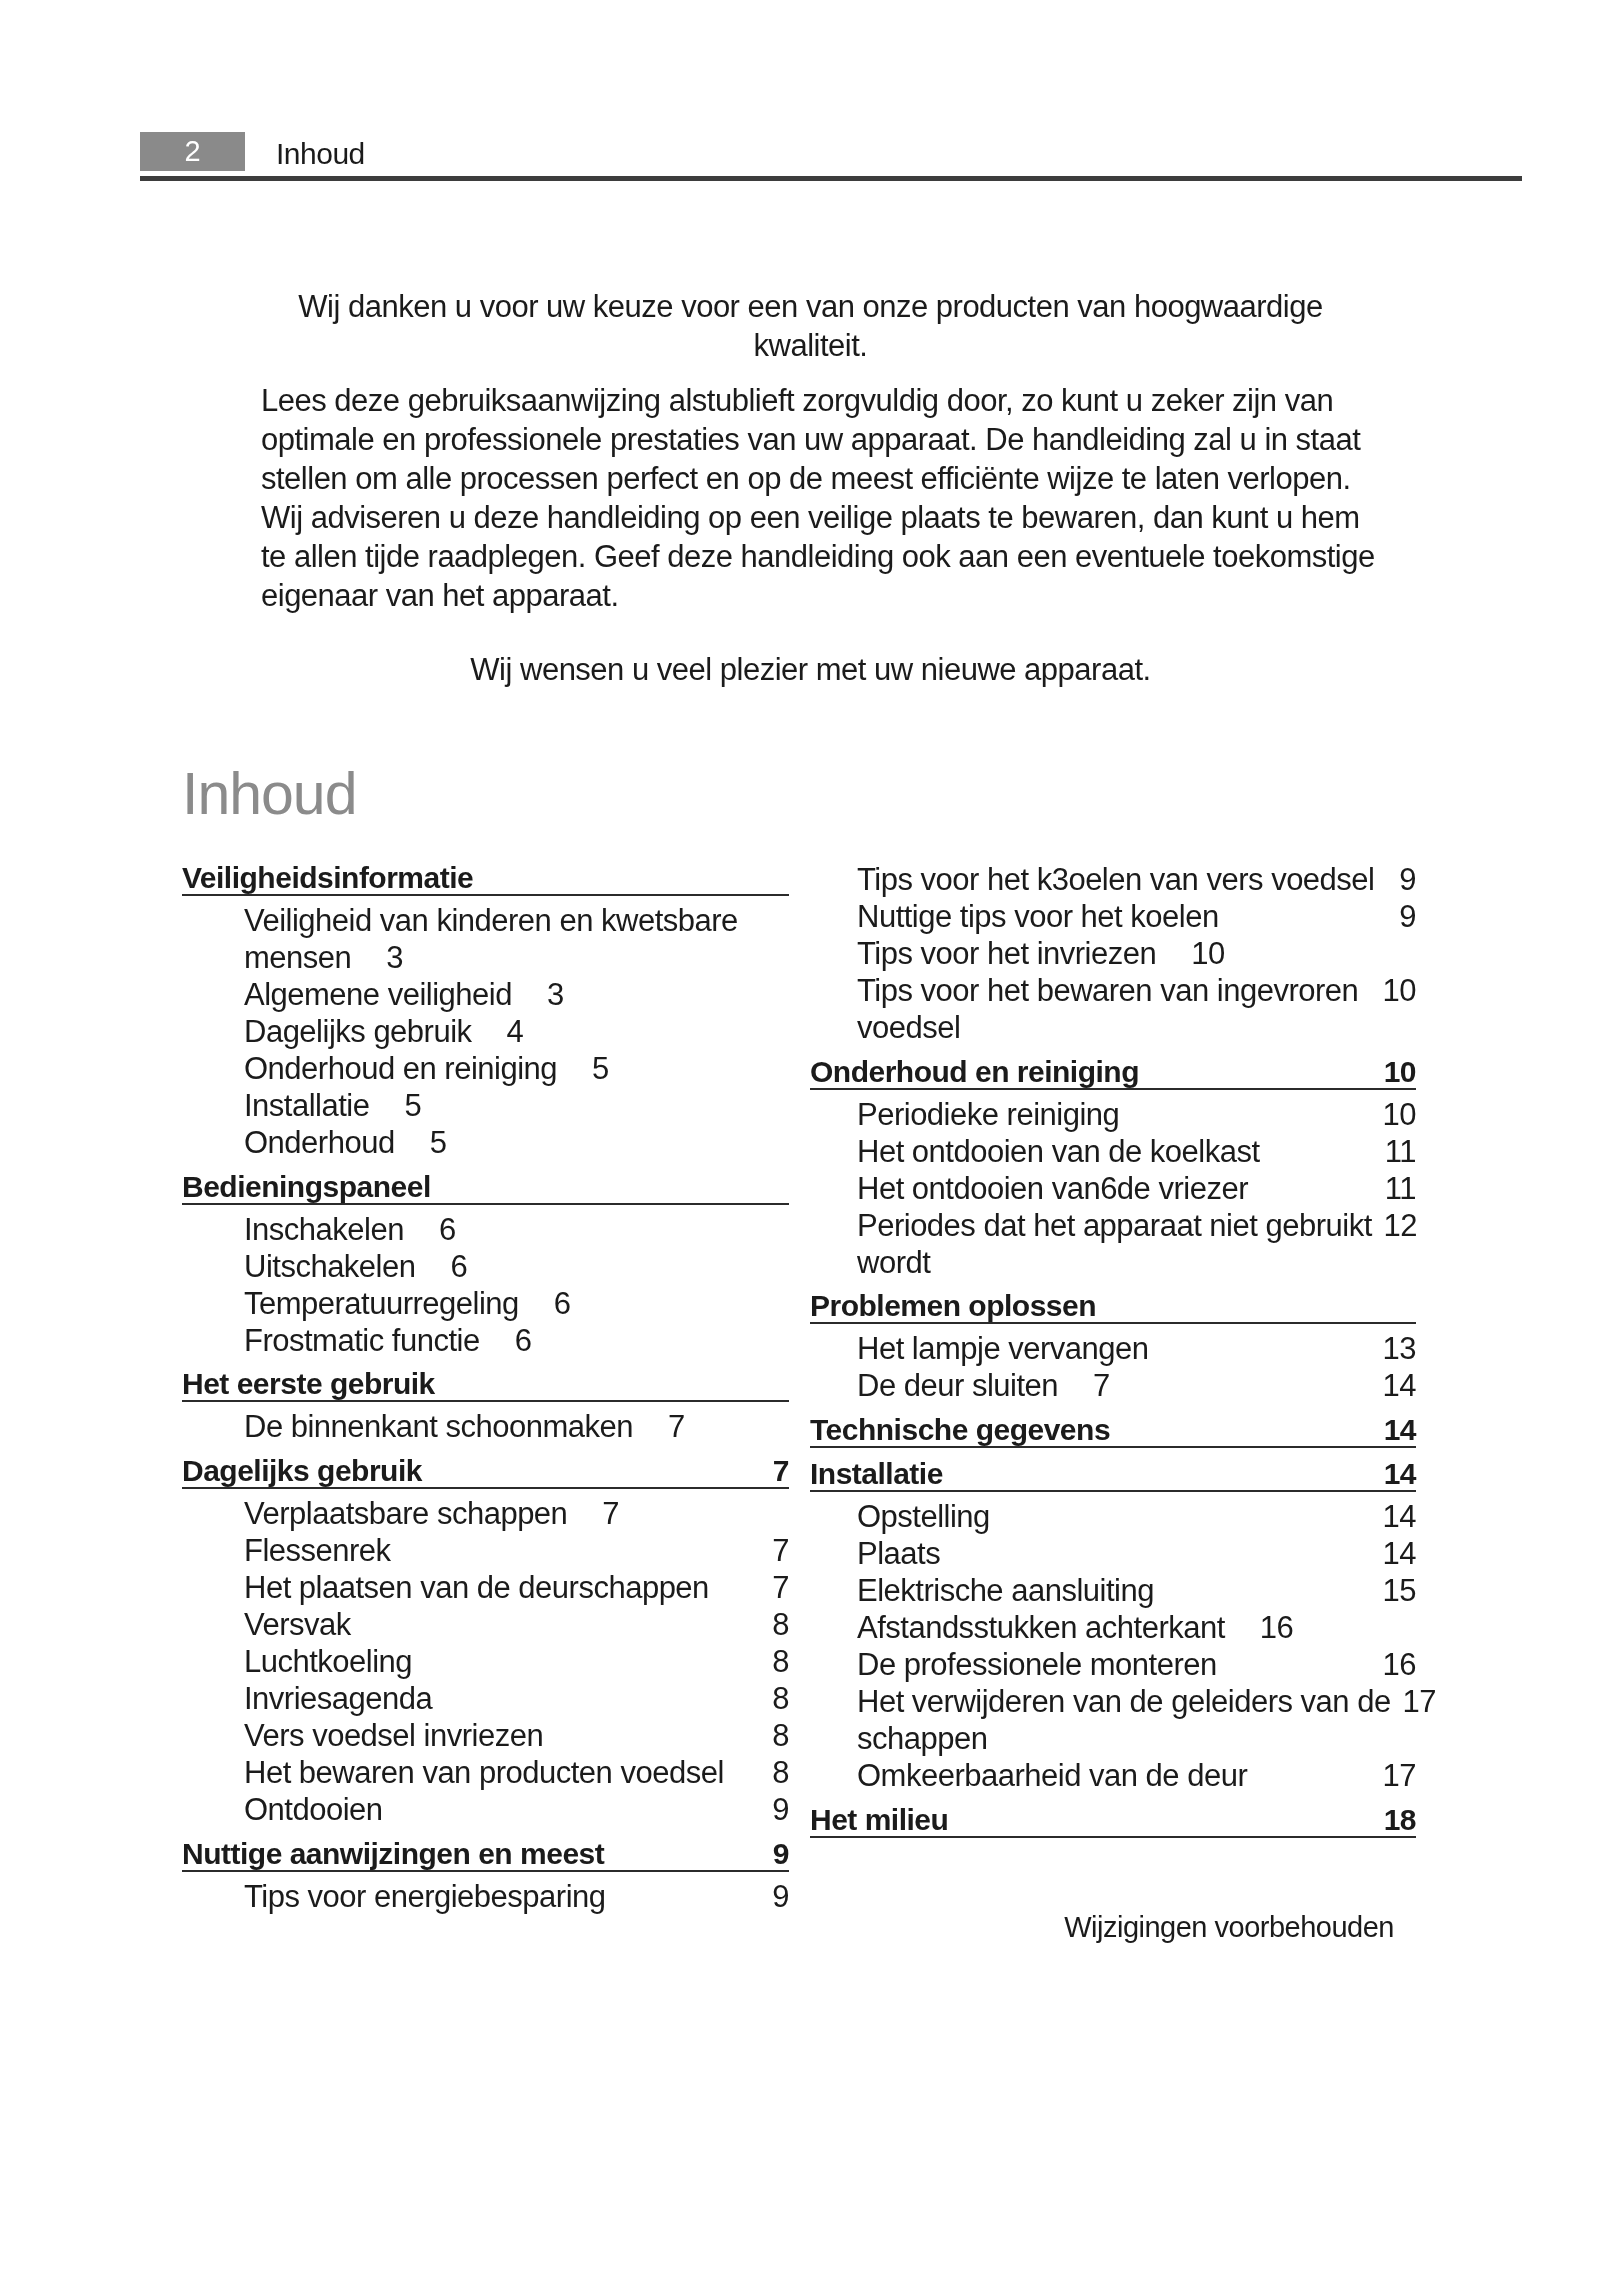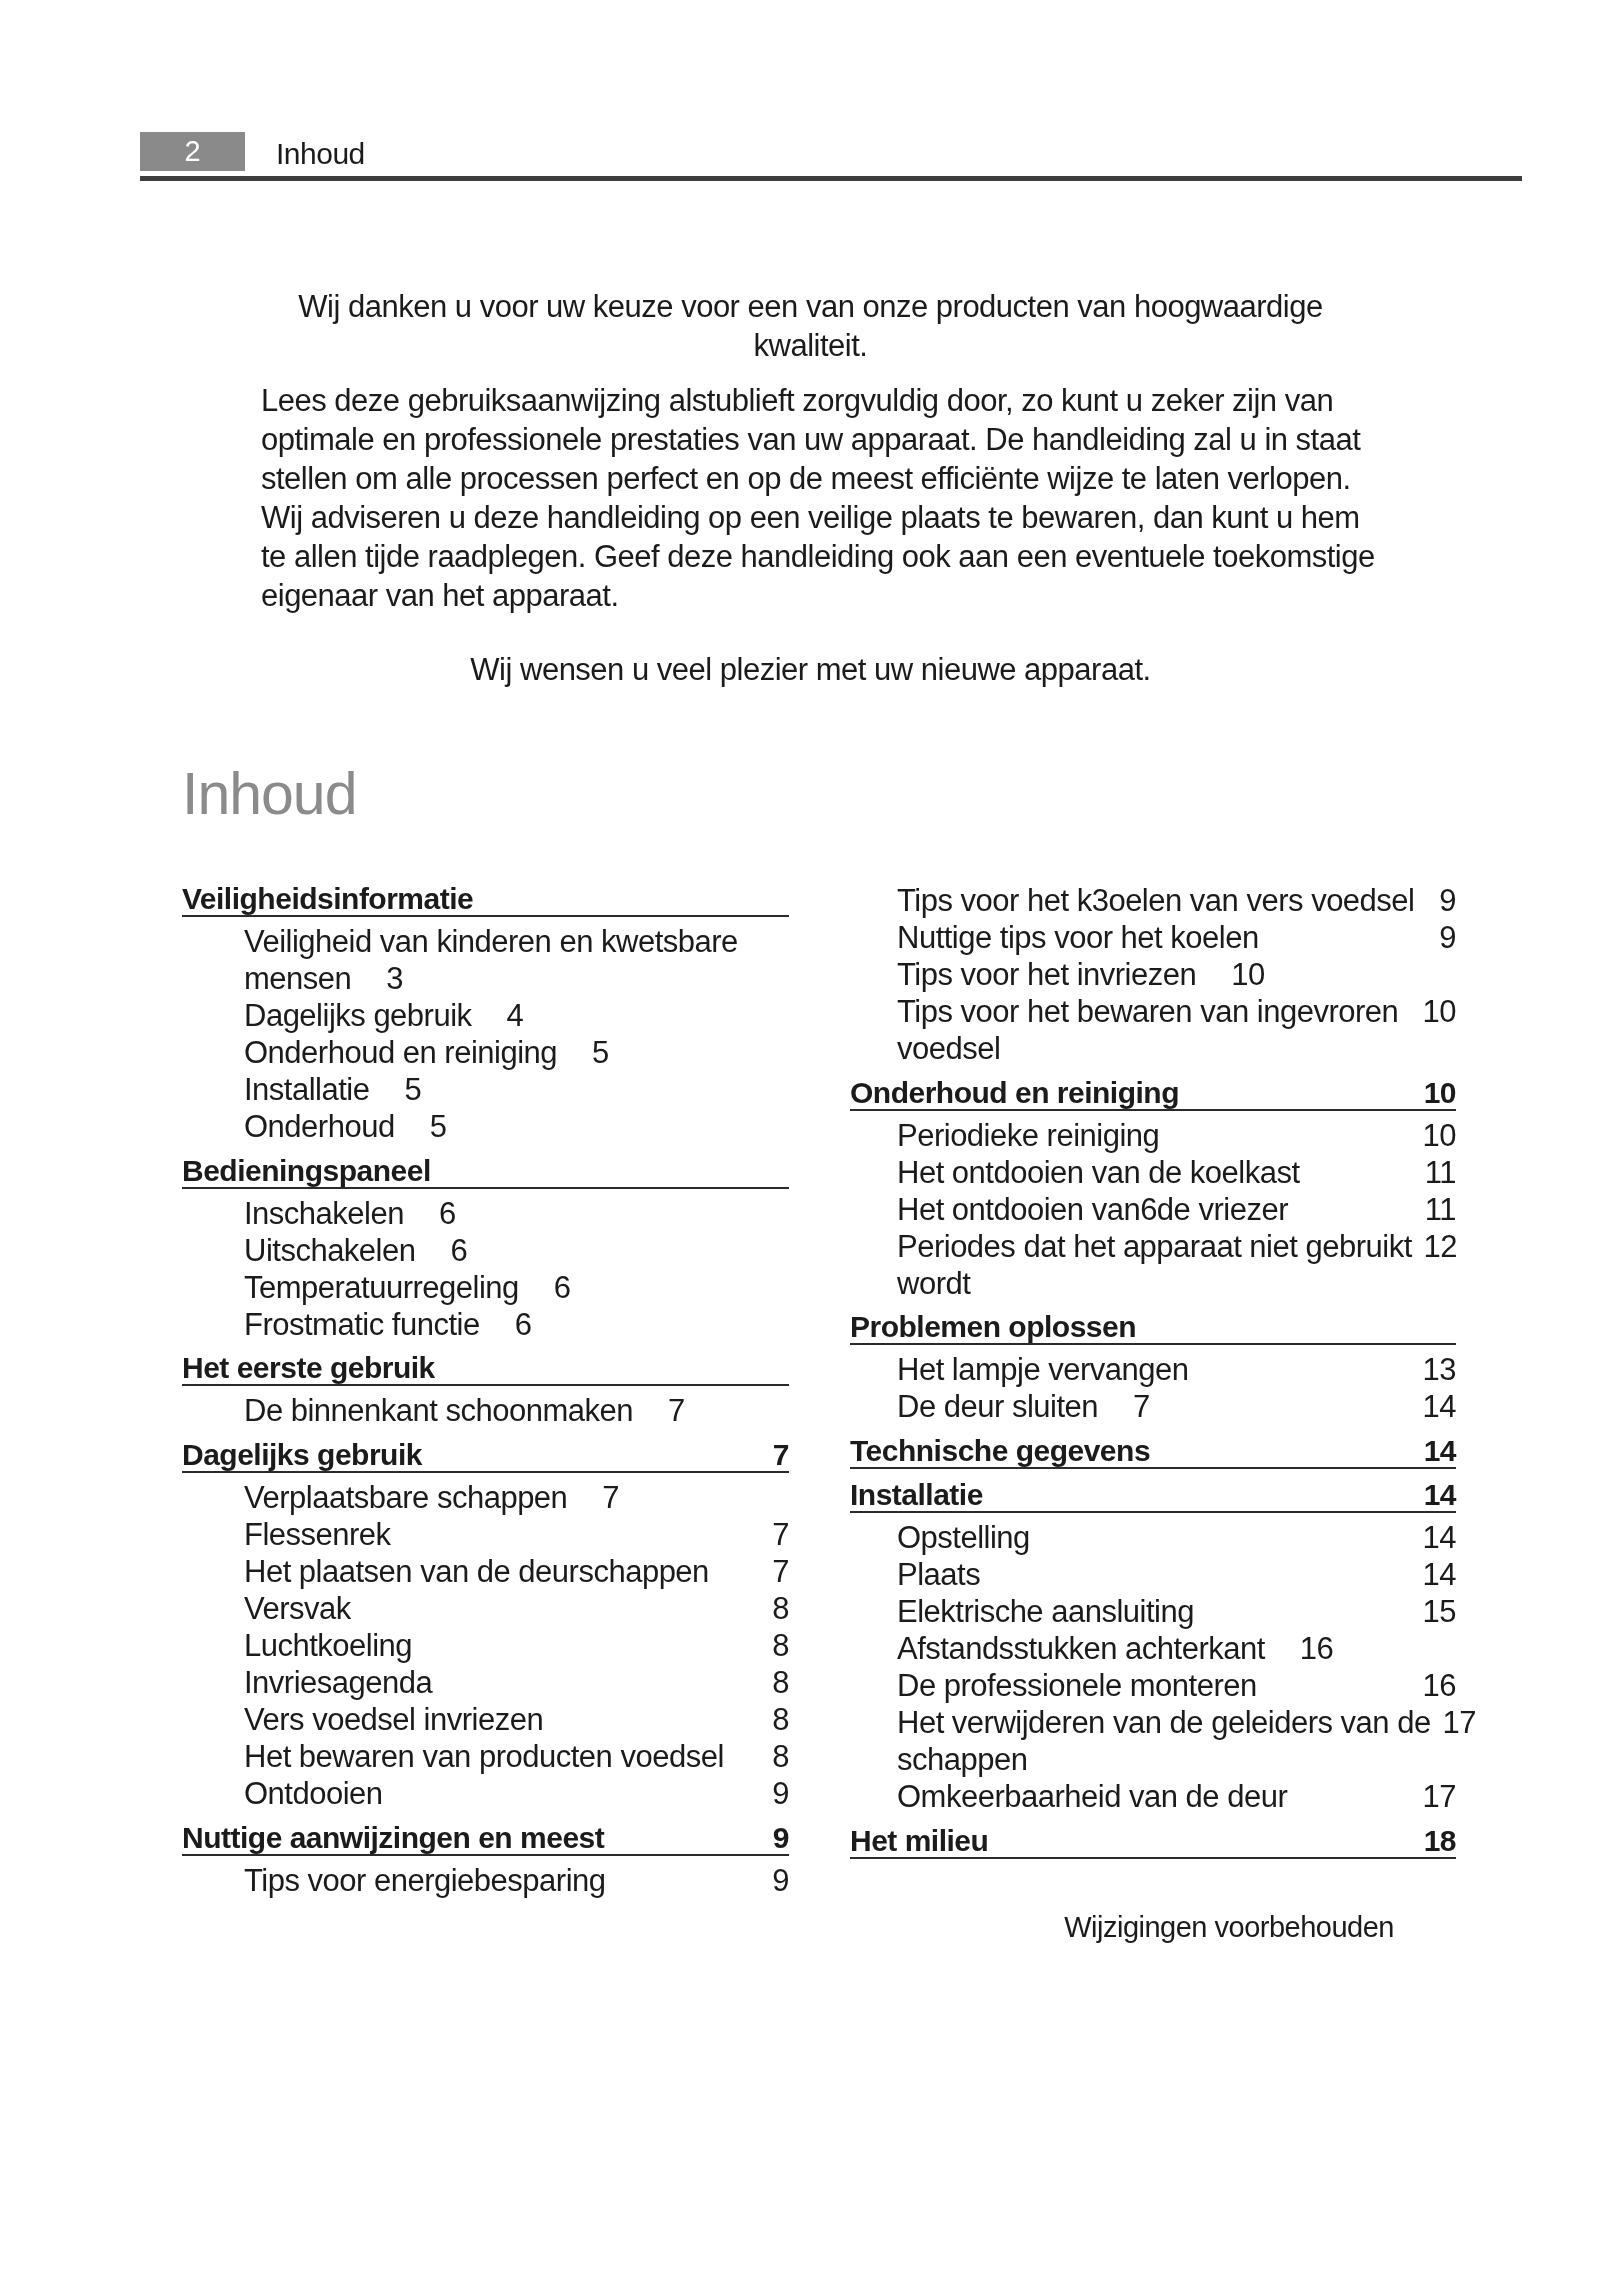--- a/index.html
+++ b/index.html
@@ -36,22 +36,22 @@
   .intro p.p2{margin-bottom:35px;}
   
   .toc-title{
     position:absolute;left:182px;top:765px;margin:0;
     font-size:59px;line-height:59px;font-weight:400;
     color:#8b8b8b;letter-spacing:-1px;
   }
   
   .toc{
     position:absolute;left:182px;top:861px;width:1252px;
-    display:flex;gap:61px;
-    font-size:31px;line-height:37px;letter-spacing:-0.5px;margin-top:21px;
+    display:flex;gap:21px;
+    font-size:31px;line-height:37px;letter-spacing:-0.5px;
   }
   .toc-col{width:607px;flex:0 0 auto;}
   .toc-col.right{width:606px;}
   .toc-heading{
     display:flex;justify-content:space-between;align-items:flex-end;
     font-size:30px;font-weight:bold;line-height:33px;
     border-bottom:2.9px solid #2b2b2b;
     margin:8.8px 0 5.9px 0;
   }
   .toc-heading:first-child{margin-top:0;}
@@ -97,20 +97,23 @@
   <div class="toc">
     <div class="toc-col left">
         <div class="toc-heading">
           <span class="t">Veiligheidsinformatie</span>
         </div>
         <div class="toc-item">
           <span class="t">Veiligheid van kinderen en kwetsbare
 mensen<span class="inum">3</span></span>
         </div>
         <div class="toc-item">
+          <span class="t">Algemene veiligheid<span class="inum">3</span></span>
+        </div>
+        <div class="toc-item">
           <span class="t">Dagelijks gebruik<span class="inum">4</span></span>
         </div>
         <div class="toc-item">
           <span class="t">Onderhoud en reiniging<span class="inum">5</span></span>
         </div>
         <div class="toc-item">
           <span class="t">Installatie<span class="inum">5</span></span>
         </div>
         <div class="toc-item">
           <span class="t">Onderhoud<span class="inum">5</span></span>

